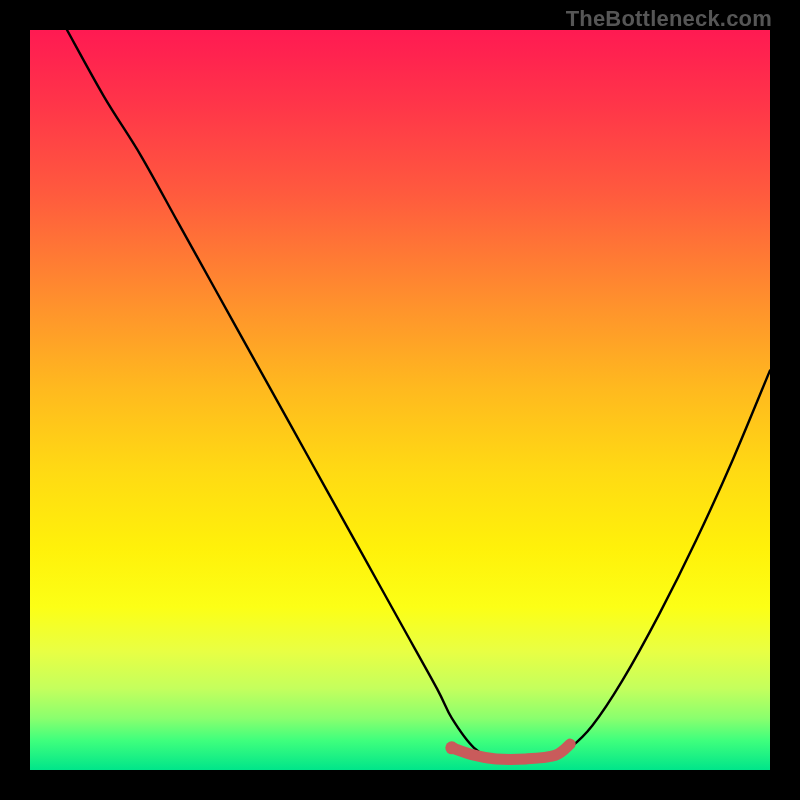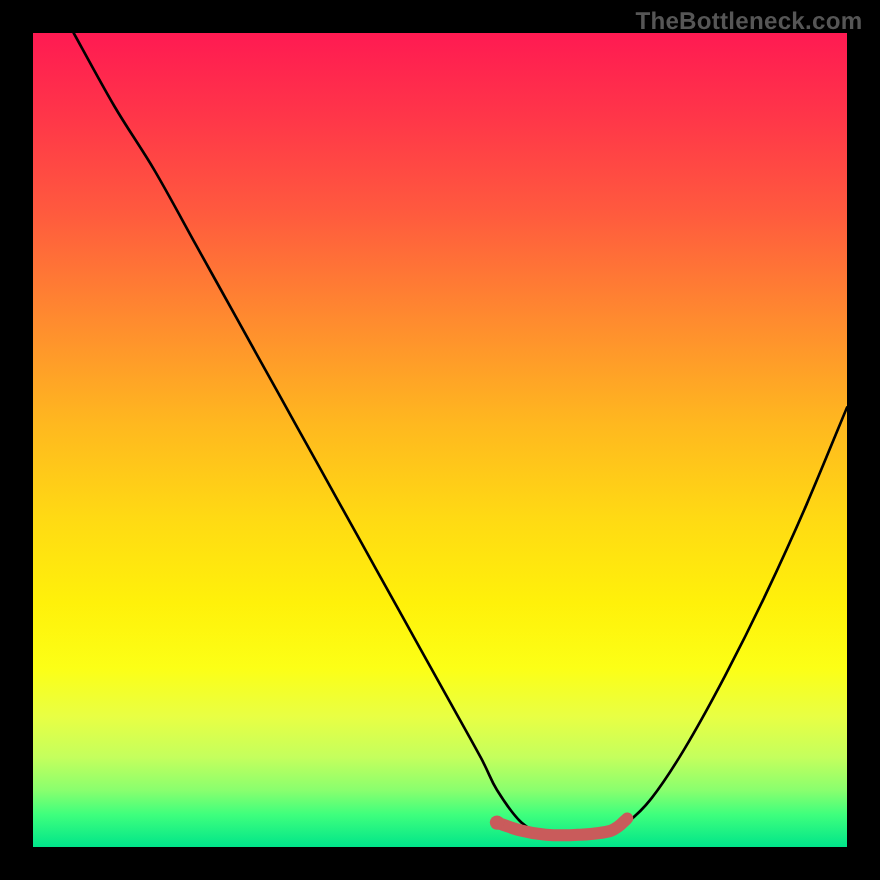--- a/index.html
+++ b/index.html
@@ -13,21 +13,21 @@
   }
   .frame {
     position: relative;
     width: 800px;
     height: 800px;
     background: #000;
   }
   .watermark {
     position: absolute;
     top: 6px;
-    right: 16px;
+    right: 28px;
     color: #565656;
     font-size: 22px;
     font-weight: 600;
     letter-spacing: 0.2px;
     z-index: 5;
   }
   .plot {
     position: absolute;
     left: 30px;
     top: 30px;

